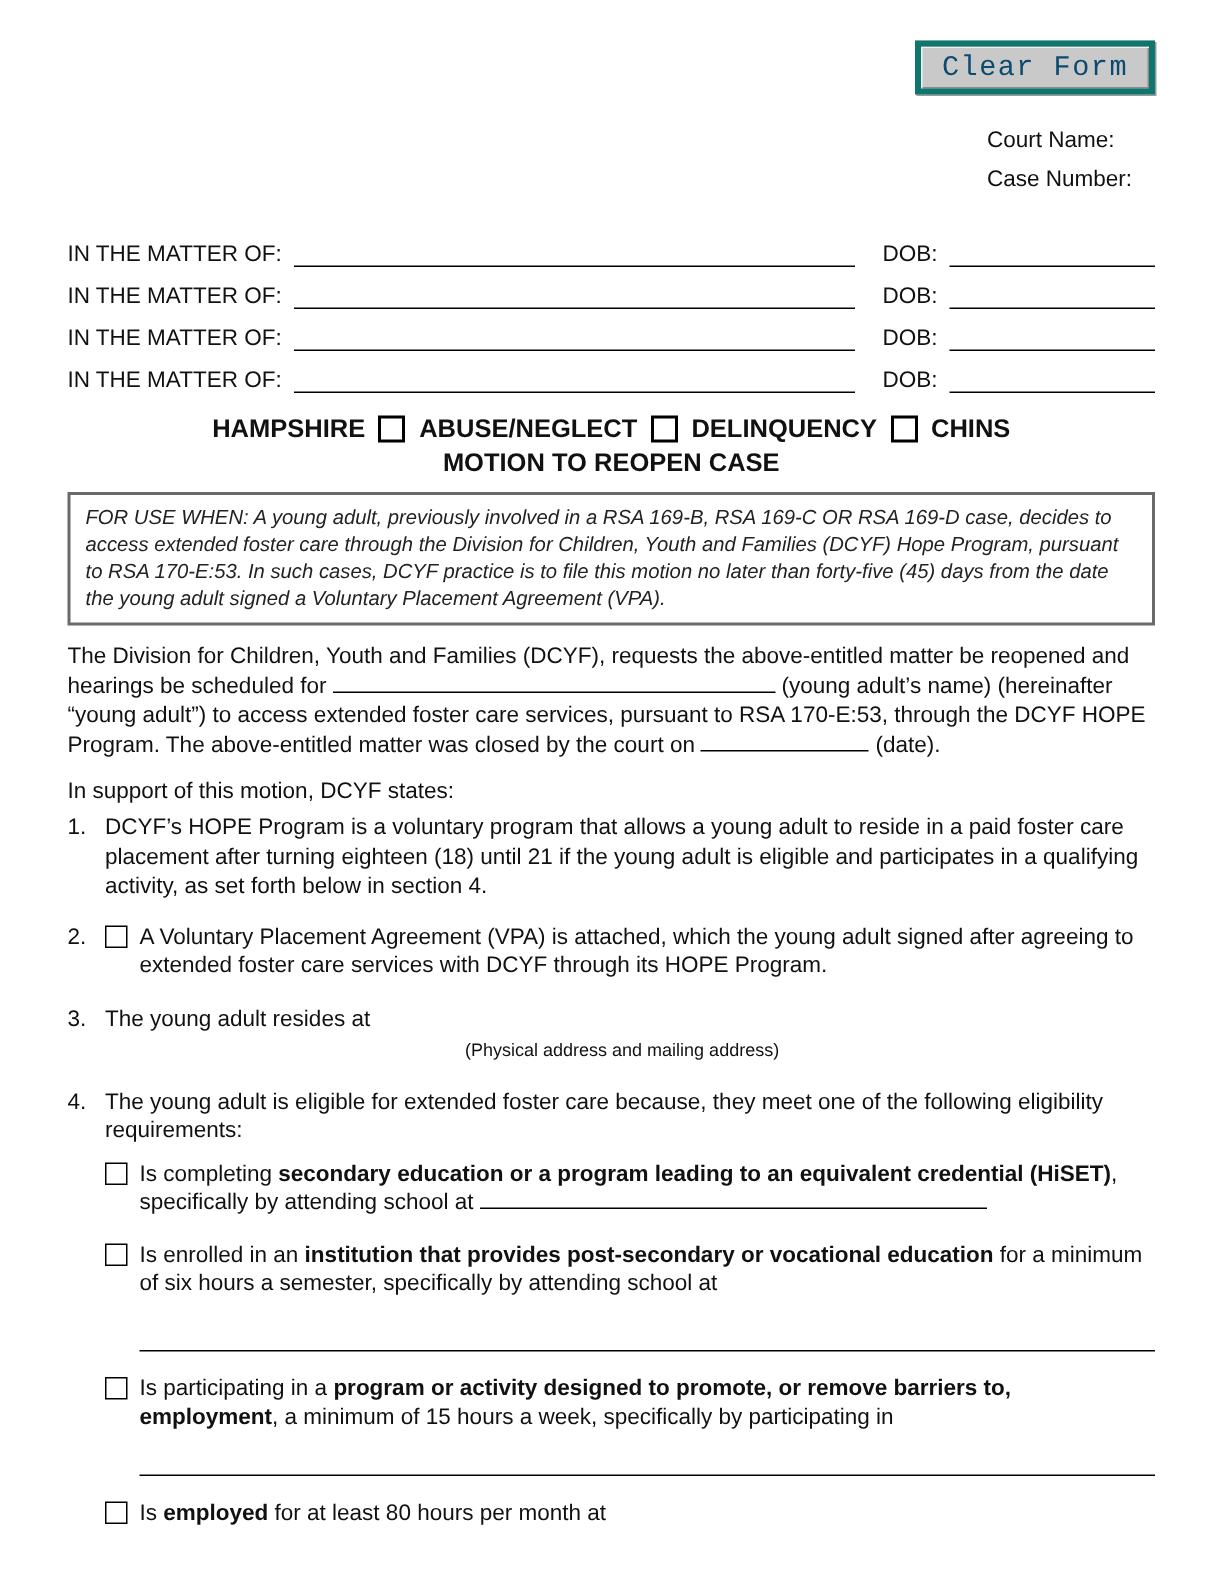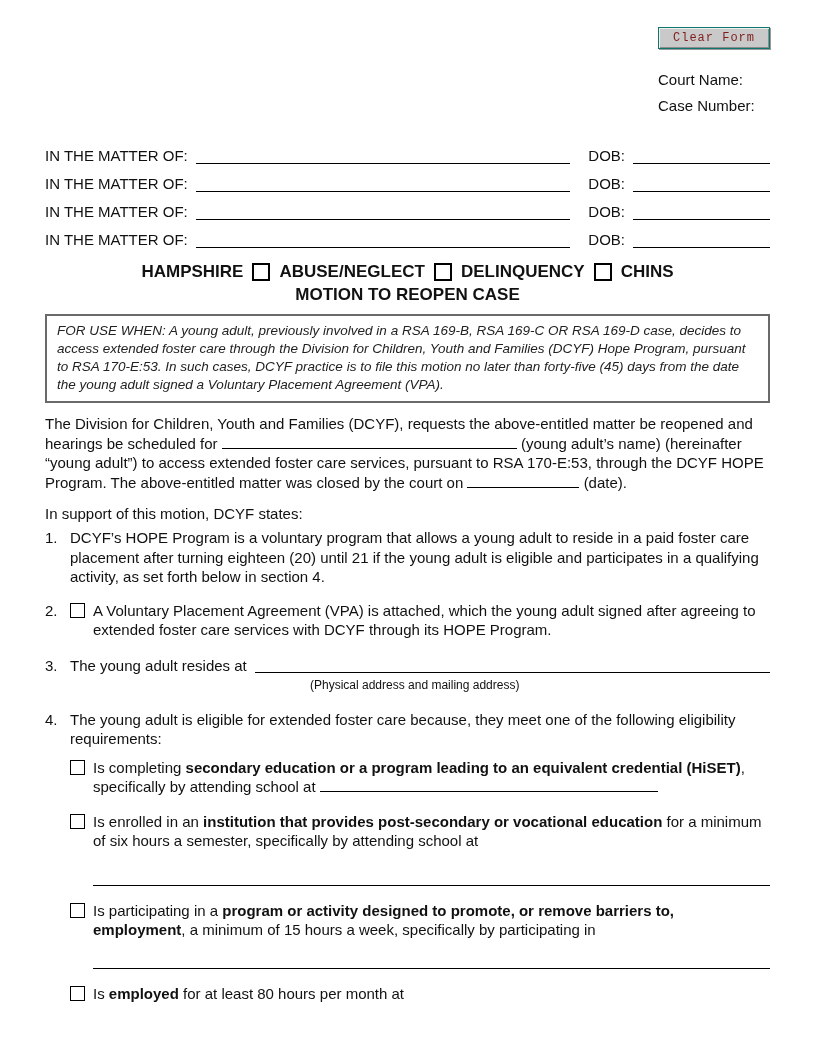--- a/index.html
+++ b/index.html
@@ -7,24 +7,24 @@
   body { width:816px; height:1056px; font-family:"Liberation Sans", sans-serif; color:#111; }
   .page {
     width:816px; height:1056px;
     padding:0 46px 14px 45px;
     display:flex; flex-direction:column;
     background:#fff;
   }
   
   .win-button {
     font-family:"Liberation Mono", monospace;
-    font-size:12px;
-    color:#7f1d1d;
+    font-size:19px;
+    color:#0c4a6e;
     background:#c9c9c9;
-    border:1px solid #0f766e;
+    border:4px solid #0f766e;
     box-shadow: inset 1px 1px 0 #efefef, inset -1px -1px 0 #8b8b8b, 1px 1px 0 #9a9a9a;
     padding:3px 14px;
     cursor:pointer;
     letter-spacing:1px;
   }
   .topbar { display:flex; justify-content:flex-end; padding-top:27px; }
   
   .header { text-align:center; margin-top:3px; line-height:1.25; }
   .h1 { font-size:19px; font-weight:bold; letter-spacing:0.4px; }
   .h2 { font-size:16px; font-weight:bold; letter-spacing:0.3px; }
@@ -68,21 +68,21 @@
   .request { margin-top:11px; }
   .support-intro { margin-top:13px; font-size:15px; }
   .num-item { display:flex; font-size:15px; line-height:19.5px; }
   .num-item .num { width:25px; flex:none; }
   .num-item .item-body { flex:1; }
   .mt6  { margin-top:6px; }
   .mt14 { margin-top:14px; }
   .mt16 { margin-top:16px; }
   .item2-line { display:flex; align-items:flex-start; gap:8px; }
   .item2-line .checkbox { margin-top:2px; }
-  .item3-row { display:flex; align-items:center; }
+  .item3-row { display:flex; align-items:flex-start;flex-direction:column; }
   .item3-row .lead { white-space:nowrap; }
   .item3-row .line { margin-left:8px; }
   .caption { font-size:12px; margin-left:240px; margin-top:1px; }
   
   .option { display:flex; gap:8px; margin-top:15px; }
   .option .checkbox { margin-top:2px; }
   .opt-text { flex:1; }
   .blank-row { border-bottom:1.5px solid #000; height:0; }
   .gap30 { margin-top:34px; }
   .gap26 { margin-top:28px; }
@@ -159,21 +159,21 @@
     <span style="white-space:nowrap;">(young adult’s name)</span>
     <span>(hereinafter “young adult”) to access extended foster care services, pursuant to RSA 170-E:53, through the DCYF HOPE Program.  The above-entitled matter was closed by the court on</span>
     <span class="blank" style="width:112px;"></span>
     <span>(date).</span>
   </p>
 
   <div class="support-intro">In support of this motion, DCYF states:</div>
 
   <div class="num-item mt6">
     <span class="num">1.</span>
-    <div class="item-body">DCYF’s HOPE Program is a voluntary program that allows a young adult to reside in a paid foster care placement after turning eighteen (20) until 21 if the young adult is eligible and participates in a qualifying activity, as set forth below in section 4.</div>
+    <div class="item-body">DCYF’s HOPE Program is a voluntary program that allows a young adult to reside in a paid foster care placement after turning eighteen (18) until 21 if the young adult is eligible and participates in a qualifying activity, as set forth below in section 4.</div>
   </div>
 
   <div class="num-item mt14">
     <span class="num">2.</span>
     <div class="item-body">
       <div class="item2-line">
         <span class="checkbox"></span>
         <span>A Voluntary Placement Agreement (VPA) is attached, which the young adult signed after agreeing to extended foster care services with DCYF through its HOPE Program.</span>
       </div>
     </div>

